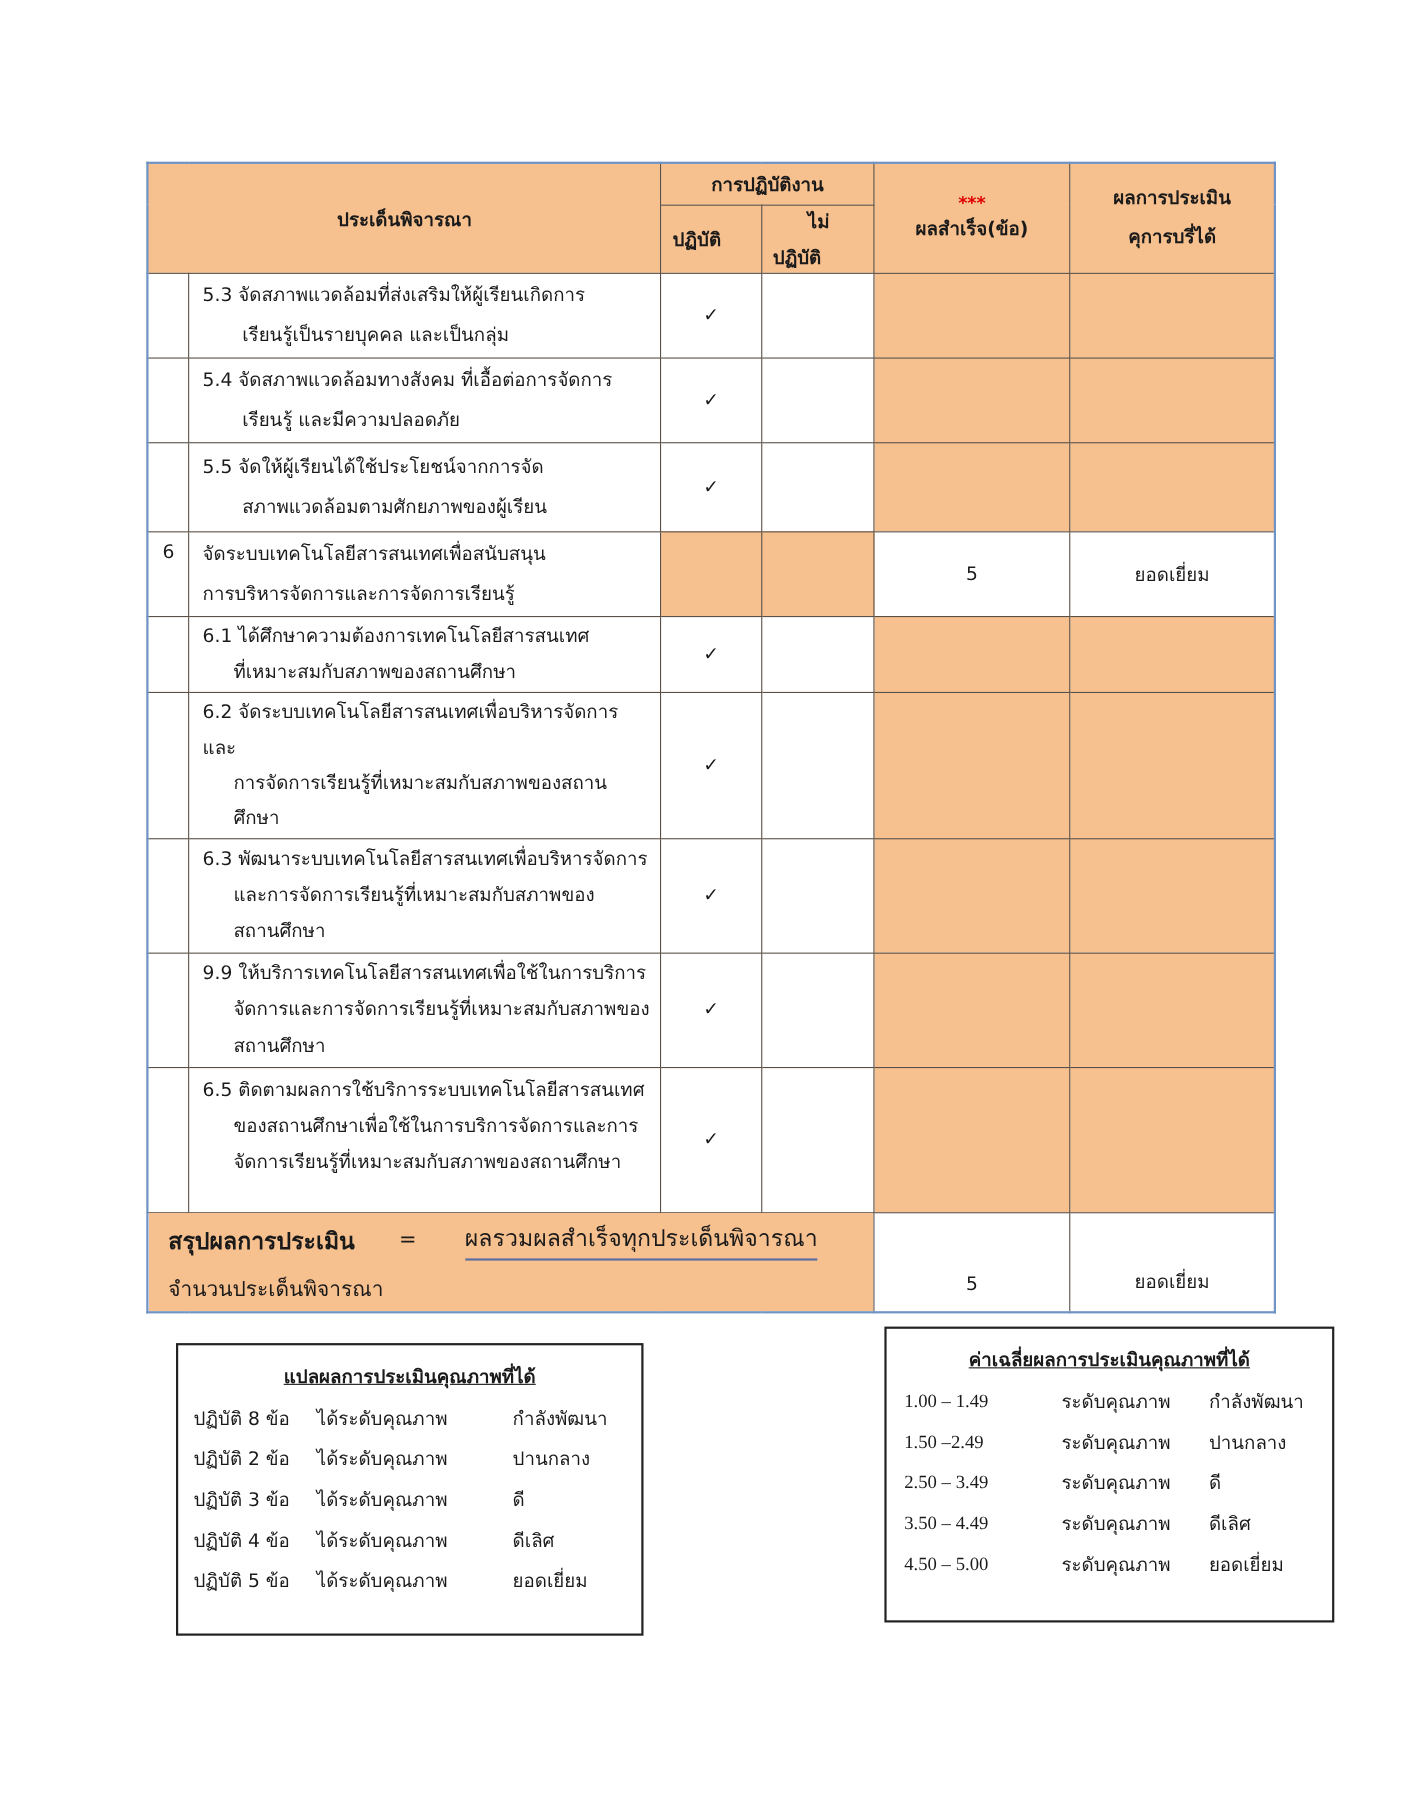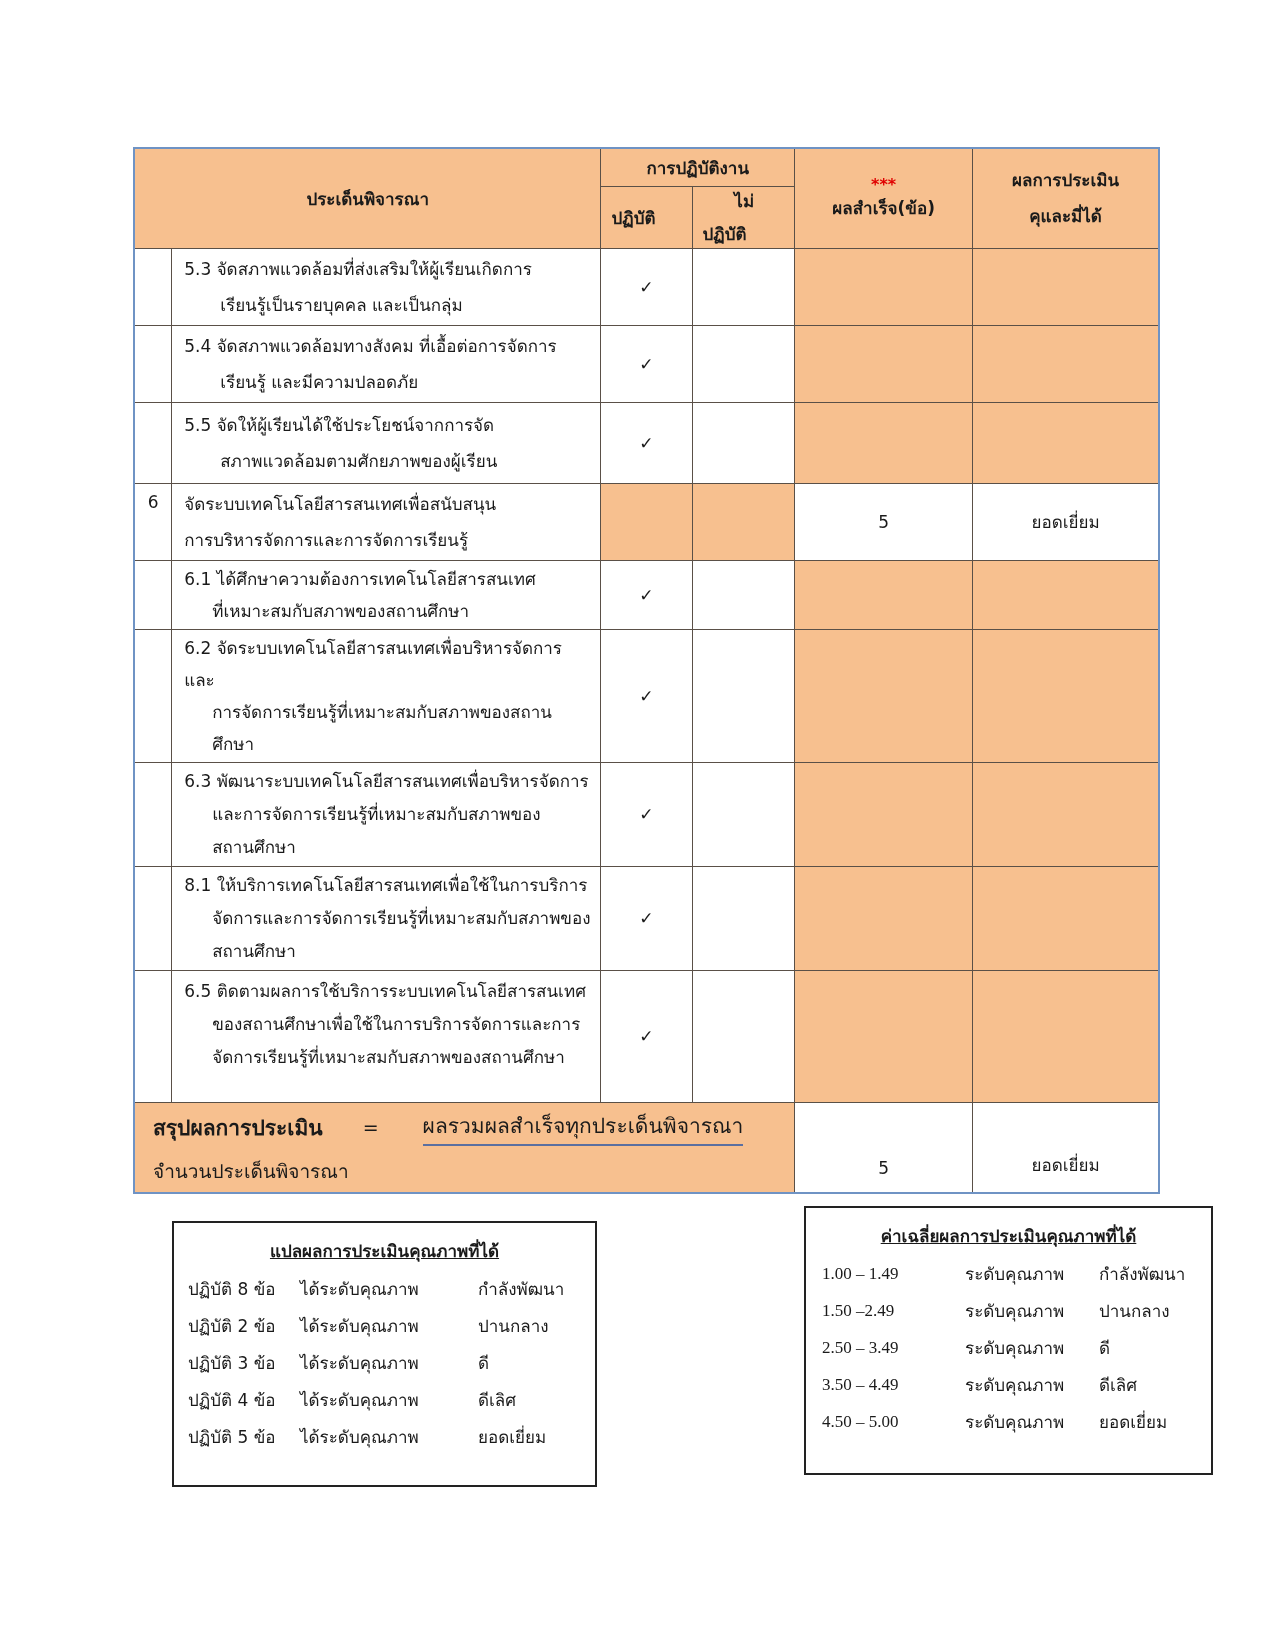--- a/index.html
+++ b/index.html
@@ -50,21 +50,21 @@
   <tbody>
       <tr class="orange" style="height:38px">
     <td colspan="2" rowspan="2" class="hdr">ประเด็นพิจารณา</td>
     <td colspan="2" class="hdr">การปฏิบัติงาน</td>
     <td rowspan="2" class="hdr">
       <span class="stars">***</span>
       <span>ผลสำเร็จ(ข้อ)</span>
     </td>
     <td rowspan="2" class="hdr">
       <span style="display:block;line-height:36px">ผลการประเมิน</span>
-      <span style="display:block;line-height:36px">คุและมี่ได้</span>
+      <span style="display:block;line-height:36px">คุการบรี่ได้</span>
     </td>
   </tr>
   <tr class="orange" style="height:62px">
     <td class="hdr-sub" style="padding-left:10px">ปฏิบัติ</td>
     <td class="hdr-sub">
       <span style="display:block;text-align:right;padding-right:40px">ไม่</span>
       <span style="display:block;padding-left:10px;margin-top:6px">ปฏิบัติ</span>
     </td>
   </tr>
 
@@ -144,21 +144,21 @@
       <span class="l2">สถานศึกษา</span>
     </td>
     <td class="check">✓</td>
     <td></td>
     <td class="orange"></td>
     <td class="orange"></td>
   </tr>
   <tr style="height:103px">
     <td></td>
     <td class="item six" style="line-height:33px">
-      <span style="display:block">8.1  ให้บริการเทคโนโลยีสารสนเทศเพื่อใช้ในการบริการ</span>
+      <span style="display:block">9.9  ให้บริการเทคโนโลยีสารสนเทศเพื่อใช้ในการบริการ</span>
       <span class="l2">จัดการและการจัดการเรียนรู้ที่เหมาะสมกับสภาพของ</span>
       <span class="l2">สถานศึกษา</span>
     </td>
     <td class="check">✓</td>
     <td></td>
     <td class="orange"></td>
     <td class="orange"></td>
   </tr>
   <tr style="height:132px">
     <td></td>
@@ -181,21 +181,21 @@
         <span class="formula-num">ผลรวมผลสำเร็จทุกประเด็นพิจารณา</span>
       </div>
       <span class="formula-den">จำนวนประเด็นพิจารณา</span>
     </td>
     <td class="num" style="vertical-align:bottom;padding-bottom:14px">5</td>
     <td class="num" style="vertical-align:bottom;padding-bottom:14px">ยอดเยี่ยม</td>
   </tr>
 </tbody>
   </table>
 
-<div class="box b1" style="left:172px; top:1221px; width:421px; height:262px;">
+<div class="box b1" style="left:160px; top:1221px; width:421px; height:262px;">
   <div class="box-title">แปลผลการประเมินคุณภาพที่ได้</div>
   <div class="box-row">
     <span class="c1">ปฏิบัติ 8 ข้อ</span>
     <span class="c2">ได้ระดับคุณภาพ</span>
     <span class="c3">กำลังพัฒนา</span>
   </div>
   <div class="box-row">
     <span class="c1">ปฏิบัติ 2 ข้อ</span>
     <span class="c2">ได้ระดับคุณภาพ</span>
     <span class="c3">ปานกลาง</span>

